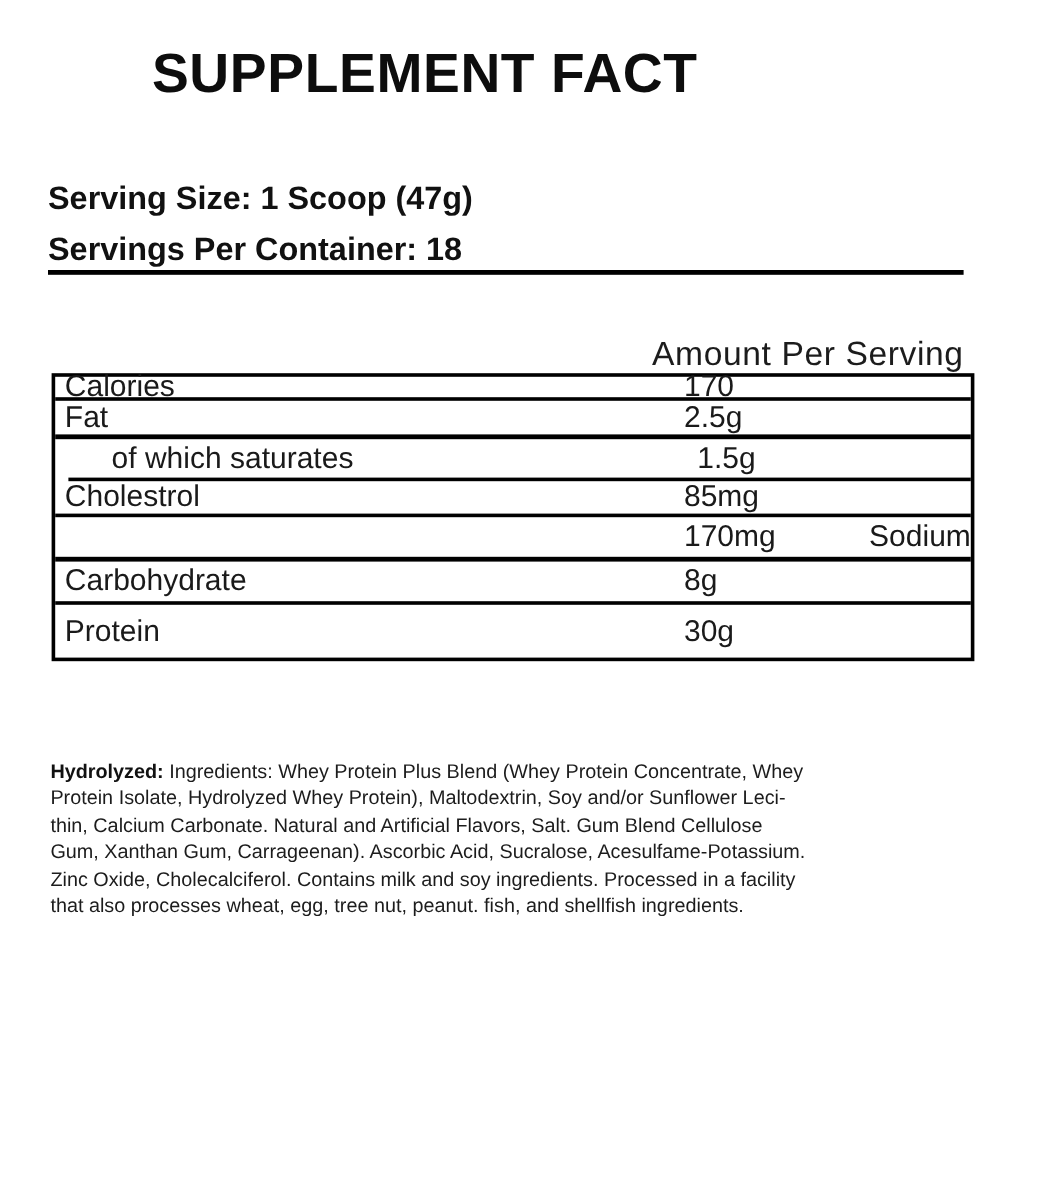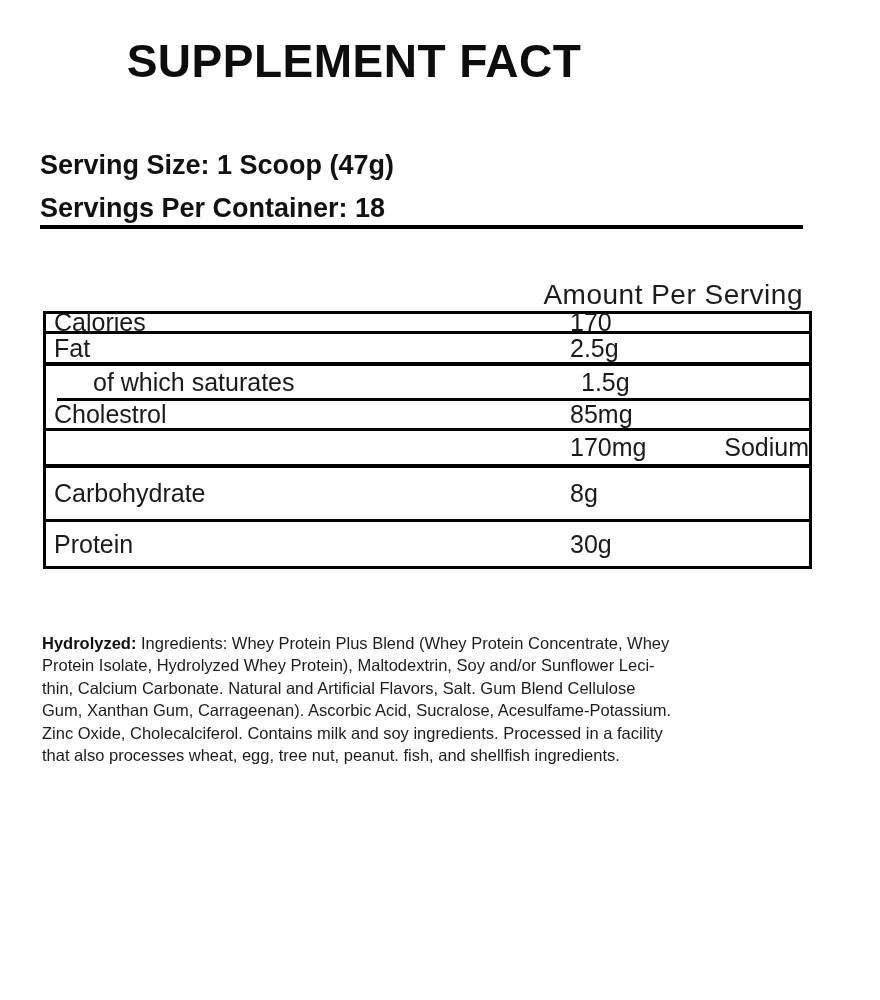--- a/index.html
+++ b/index.html
@@ -86,21 +86,21 @@
     font-size: 25px;
     font-weight: 400;
     color: #1a1a1a;
     white-space: nowrap;
   }
   .row:nth-child(1) { height: 20px; }
   .row:nth-child(2) { height: 32px; border-bottom-width: 4px; }
   .row:nth-child(3) { height: 35px; margin-left: 11px; }
   .row:nth-child(4) { height: 30px; }
   .row:nth-child(5) { height: 37px; border-bottom-width: 4px; justify-content: flex-end; }
-  .row:nth-child(6) { height: 54px; }
+  .row:nth-child(6) { height: 36px; }
   .row:nth-child(7) { height: 44px; border-bottom: none; }
 
   .ingredients {
     position: absolute;
     left: 42px;
     top: 615px;
     width: 778px;
     font-size: 16.5px;
     line-height: 22.6px;
     color: #1c1c1c;

